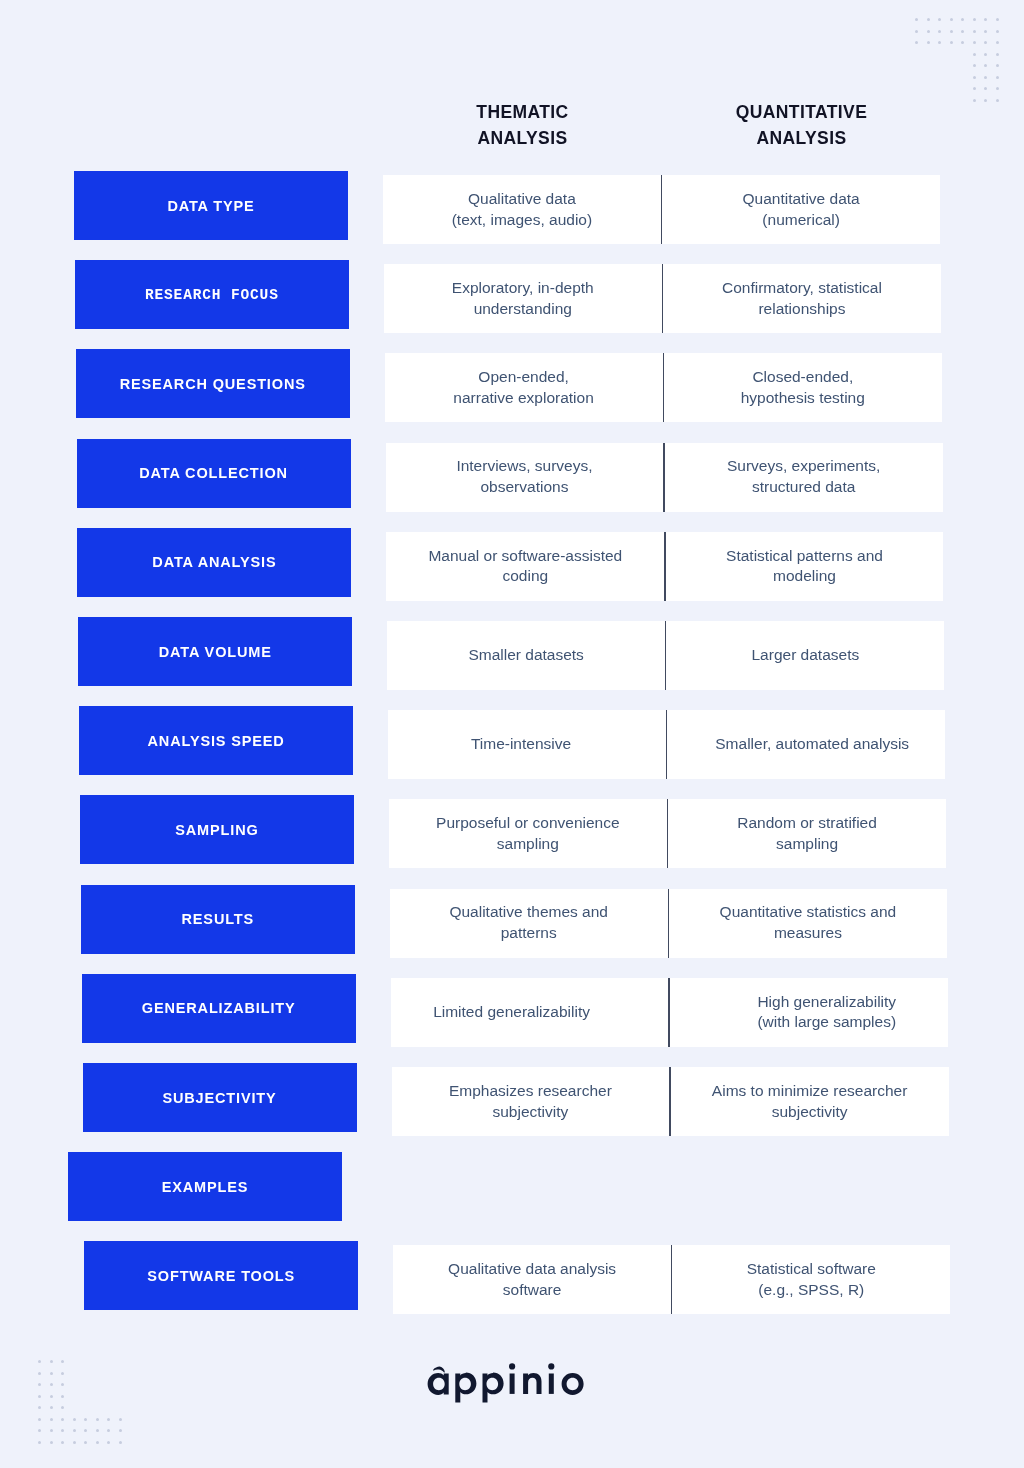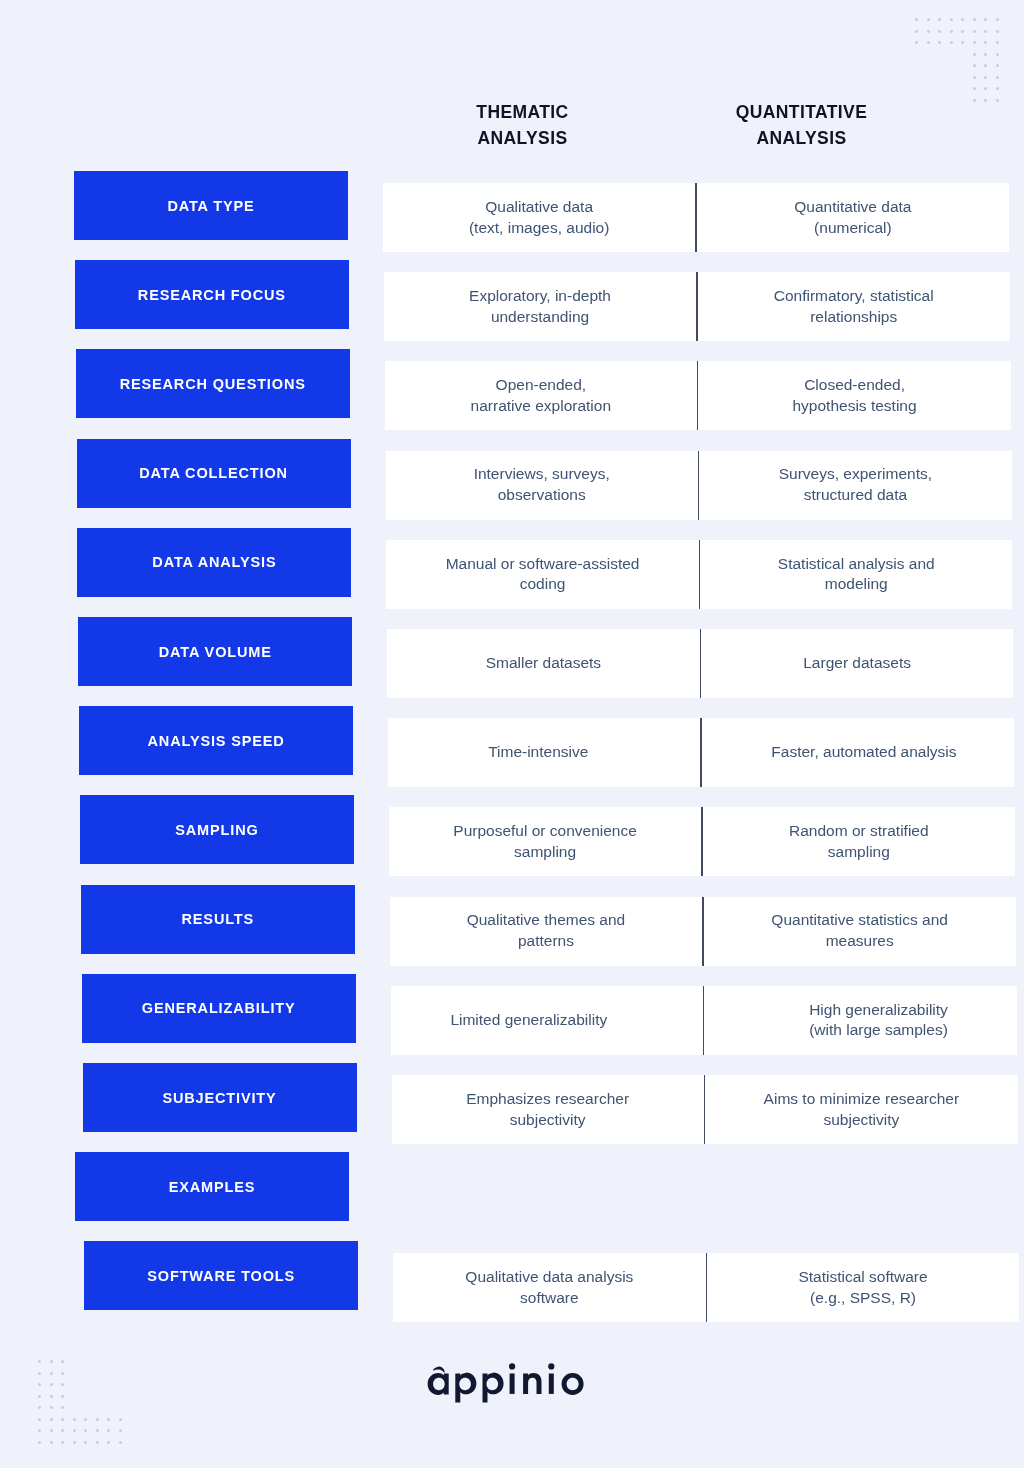--- a/index.html
+++ b/index.html
@@ -63,23 +63,23 @@
     font-size:14.5px;
     font-weight:bold;
     letter-spacing:0.85px;
     text-transform:uppercase;
     text-align:center;
     padding:0 8px;
   }
 
   .row-card {
     position:absolute;
-    top:12px;
+    top:4px;
     height:69px;
-    width:626px;
+    width:557px;
     background:#ffffff;
     display:flex;
     align-items:center;
   }
 
   .cell {
     flex:1;
     text-align:center;
     font-size:15.5px;
     line-height:1.34;
@@ -164,21 +164,21 @@
       <div class="row-label" style="left: 74px;">DATA TYPE</div>
       <div class="row-card" style="left: 383px;">
         <div class="cell">Qualitative data
 (text, images, audio)</div>
         <div class="cell-divider"></div>
         <div class="cell">Quantitative data
 (numerical)</div>
       </div>
     </div>
     <div class="row" style="top: 260.2px; left: 0px; width: 1024px;">
-      <div class="row-label" style="left: 74.85px;">RESEARCH FOCUS</div>
+      <div class="row-label" style="left: 74.85px; font-family: Liberation Mono, monospace;">RESEARCH FOCUS</div>
       <div class="row-card" style="left: 383.85px;">
         <div class="cell">Exploratory, in-depth
 understanding</div>
         <div class="cell-divider"></div>
         <div class="cell">Confirmatory, statistical
 relationships</div>
       </div>
     </div>
     <div class="row" style="top: 349.4px; left: 0px; width: 1024px;">
       <div class="row-label" style="left: 75.7px;">RESEARCH QUESTIONS</div>
@@ -199,38 +199,38 @@
         <div class="cell">Surveys, experiments,
 structured data</div>
       </div>
     </div>
     <div class="row" style="top: 527.8px; left: 0px; width: 1024px;">
       <div class="row-label" style="left: 77.4px;">DATA ANALYSIS</div>
       <div class="row-card" style="left: 386.4px;">
         <div class="cell">Manual or software-assisted
 coding</div>
         <div class="cell-divider"></div>
-        <div class="cell">Statistical analysis and
+        <div class="cell">Statistical patterns and
 modeling</div>
       </div>
     </div>
     <div class="row" style="top: 617px; left: 0px; width: 1024px;">
       <div class="row-label" style="left: 78.25px;">DATA VOLUME</div>
       <div class="row-card" style="left: 387.25px;">
         <div class="cell">Smaller datasets</div>
         <div class="cell-divider"></div>
         <div class="cell">Larger datasets</div>
       </div>
     </div>
     <div class="row" style="top: 706.2px; left: 0px; width: 1024px;">
       <div class="row-label" style="left: 79.1px; text-align: center;">ANALYSIS SPEED</div>
       <div class="row-card" style="left: 388.1px; gap: 12px;">
         <div class="cell">Time-intensive</div>
         <div class="cell-divider"></div>
-        <div class="cell">Faster, automated analysis</div>
+        <div class="cell">Smaller, automated analysis</div>
       </div>
     </div>
     <div class="row" style="top: 795.4px; left: 0px; width: 1024px;">
       <div class="row-label" style="left: 79.95px;">SAMPLING</div>
       <div class="row-card" style="left: 388.95px;">
         <div class="cell">Purposeful or convenience
 sampling</div>
         <div class="cell-divider"></div>
         <div class="cell">Random or stratified
 sampling</div>
@@ -259,21 +259,21 @@
       <div class="row-label" style="left: 82.5px;">SUBJECTIVITY</div>
       <div class="row-card" style="left: 391.5px;">
         <div class="cell">Emphasizes researcher
 subjectivity</div>
         <div class="cell-divider"></div>
         <div class="cell">Aims to minimize researcher
 subjectivity</div>
       </div>
     </div>
     <div class="row" style="top: 1152.2px; left: 0px; width: 1024px;">
-      <div class="row-label" style="left: 75px;">EXAMPLES</div>
+      <div class="row-label" style="left: 68px;">EXAMPLES</div>
     </div>
     <div class="row" style="top: 1241.4px; left: 0px; width: 1024px;">
       <div class="row-label" style="left: 84.2px;">SOFTWARE TOOLS</div>
       <div class="row-card" style="left: 393.2px;">
         <div class="cell">Qualitative data analysis
 software</div>
         <div class="cell-divider"></div>
         <div class="cell">Statistical software
 (e.g., SPSS, R)</div>
       </div>

